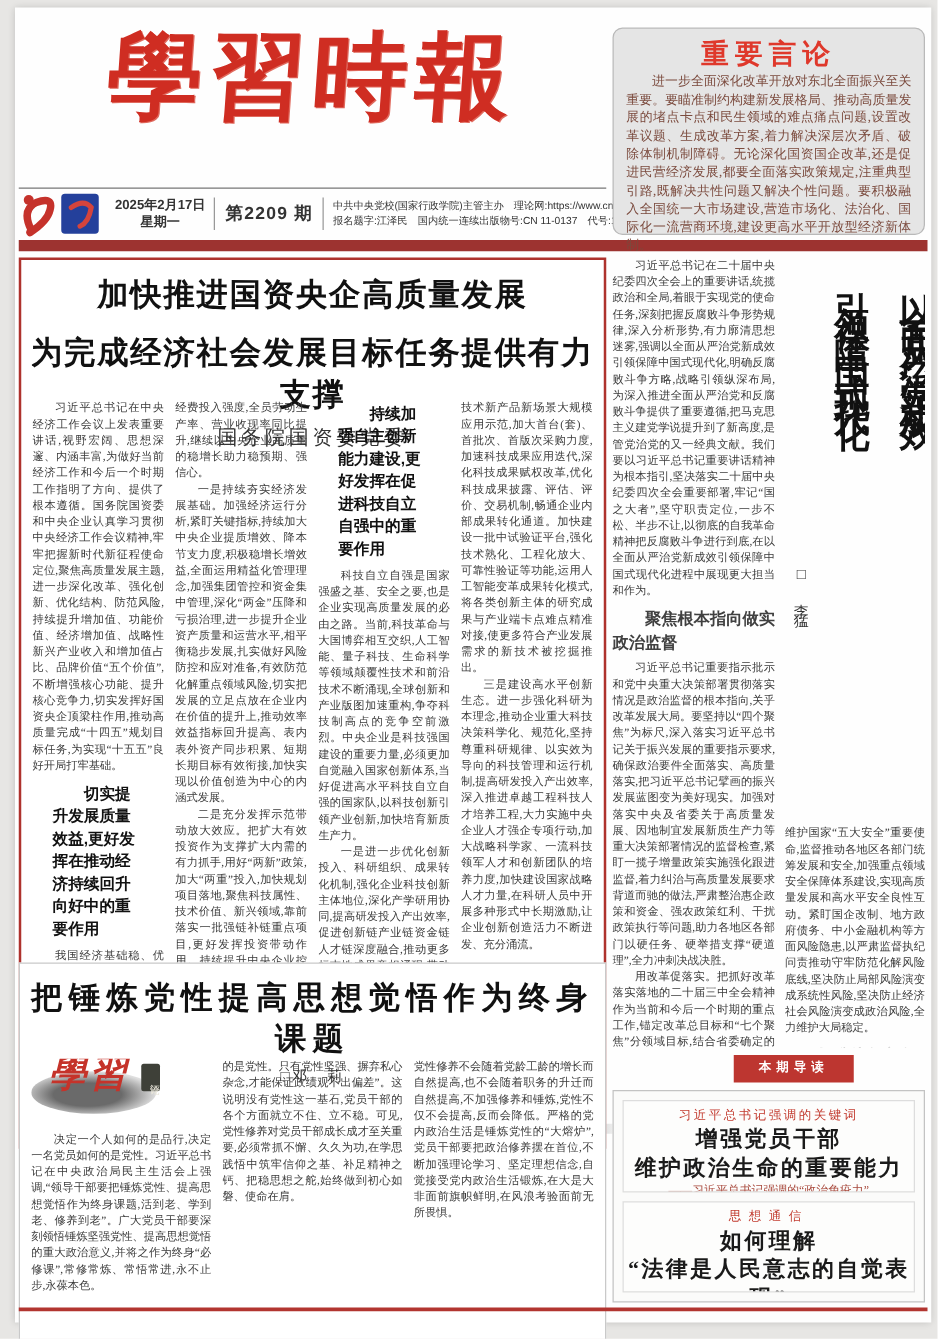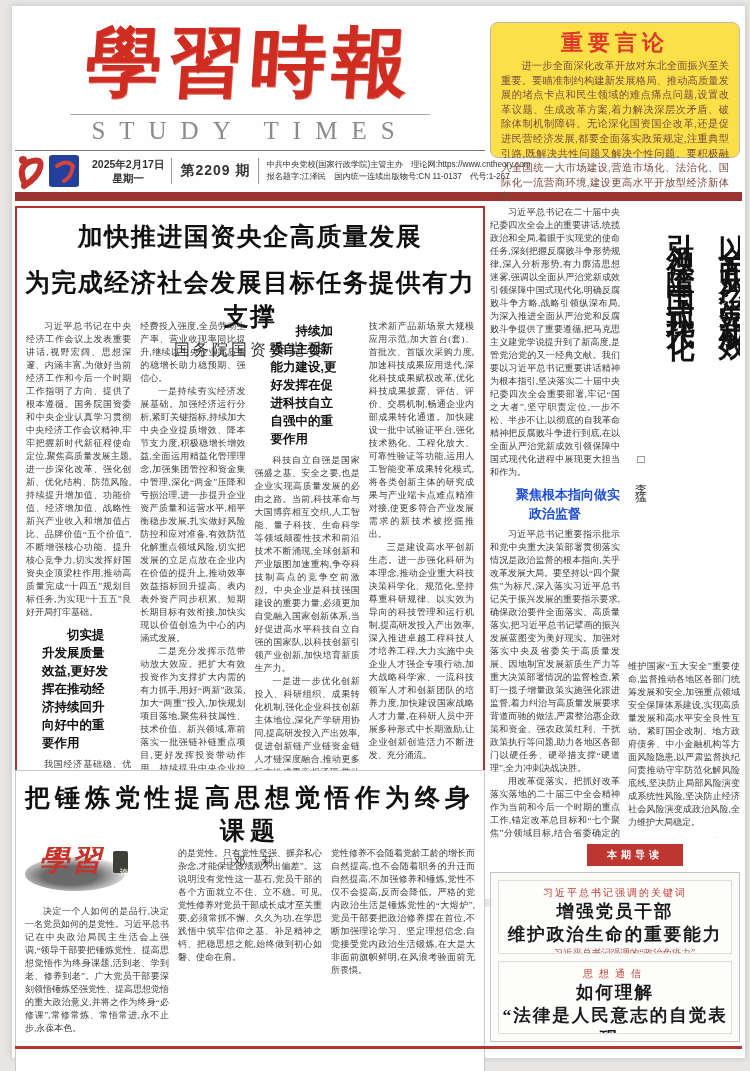--- a/index.html
+++ b/index.html
@@ -33,22 +33,22 @@
     display:flex;align-items:center;font-family:"Liberation Sans","DejaVu Sans",sans-serif;
   }
   .logo-wrap{width:70px;height:38px;flex:0 0 auto;}
   .date-block{flex:0 0 auto;text-align:center;font-size:10.5px;font-weight:bold;line-height:14px;color:#333;padding:0 7px;}
   .vdiv{width:0;border-left:1px solid #999;height:26px;flex:0 0 auto;}
   .issue-block{flex:0 0 auto;font-size:14px;font-weight:bold;color:#333;padding:0 8px;letter-spacing:1px;}
   .pub-block{flex:1;font-size:8.2px;line-height:12px;color:#333;padding-left:7px;white-space:nowrap;}
   .red-bar{position:absolute;left:3px;top:186px;width:727px;height:9px;background:#9d3330;}
   
   .quotes-box{
-    position:absolute;left:478px;top:16px;width:250px;height:136px;
-    border:1.5px solid #b9b9b9;border-radius:8px;background:#fde047;
+    position:absolute;left:478px;top:16px;width:250px;height:166px;
+    border:1.5px solid #b9b9b9;border-radius:8px;background:#e5e5e5;
     padding:6px 10px;box-sizing:border-box;
   }
   .quotes-title{text-align:center;color:#df382b;font-size:22px;font-weight:900;letter-spacing:5px;line-height:28px;font-family:"Liberation Sans","DejaVu Sans",sans-serif;}
   .quotes-body{font-size:10.3px;line-height:14.6px;color:#7b4a3d;text-align:justify;text-indent:2em;margin-top:2px;}
   
   .main-box{
     position:absolute;left:3px;top:200px;width:470px;height:713px;
     border:2.5px solid #ae322d;background:#fff;box-sizing:border-box;
   }
   .main-hl{text-align:center;font-weight:900;color:#111;font-size:25px;line-height:34px;letter-spacing:1.5px;margin-top:12px;}
@@ -83,21 +83,21 @@
   .rcolA p{margin:0;text-indent:2em;}
   .rcolB{flex:1;display:flex;flex-direction:column;overflow:hidden;}
   .v-head{
     writing-mode:vertical-rl;height:448px;margin:6px auto 0;
     font-weight:900;color:#111;
   }
   .v-line{display:block;font-size:28px;letter-spacing:11px;line-height:52px;}
   .v-byline{display:block;font-size:12px;font-weight:normal;color:#333;letter-spacing:8px;padding-top:240px;line-height:26px;}
   .rcolB-text{flex:1;overflow:hidden;font-size:9px;line-height:13px;text-align:justify;color:#3b3b3b;}
   .rcolB-text p{margin:0;text-indent:2em;}
-  .rsubhead{font-weight:bold;font-size:13px;line-height:19px;color:#1d4ed8;margin:6px 0 5px;text-indent:2em;text-align:center;}
+  .rsubhead{font-weight:bold;font-size:13px;line-height:19px;color:#404040;margin:6px 0 5px;text-indent:2em;text-align:left;}
   
   .digest-badge{
     position:absolute;left:575px;top:838px;width:96px;height:22px;background:#bd3630;
     color:#fff;font-weight:bold;font-size:10px;letter-spacing:4px;text-align:center;line-height:22px;
     font-family:"Liberation Sans","DejaVu Sans",sans-serif;
   }
   .digest-box{
     position:absolute;left:478px;top:866px;width:250px;height:170px;
     border:1px solid #c3c3c3;box-sizing:border-box;background:#fbfbfa;
     display:flex;flex-direction:column;gap:7px;padding:7px;
@@ -126,21 +126,20 @@
   }
   .bottom-rule{position:absolute;left:3px;top:1040px;width:727px;height:3px;background:#b23530;}
 </style>
 </head>
 <body>
 
 <div class="paper">
 
   <div class="masthead">
     <div class="mast-title">學習時報</div>
-    <div class="mast-sub">STUDY TIMES</div>
   </div>
 
   <div class="info-strip">
     <div class="logo-wrap">
       <svg width="70" height="38" viewBox="0 0 70 38">
         <rect x="34" y="3" width="30" height="32" rx="3" fill="#24409b"></rect>
         <path d="M42 14 q10 -7 16 0 q-2 12 -9 15" stroke="#d5443c" stroke-width="4" fill="none" stroke-linecap="round"></path>
         <path d="M10 32 Q2 16 14 10 Q28 5 25 16 Q23 25 9 34" stroke="#c5322b" stroke-width="6" fill="none" stroke-linecap="round"></path>
         <circle cx="8" cy="8" r="4" fill="#c5322b"></circle>
       </svg>

